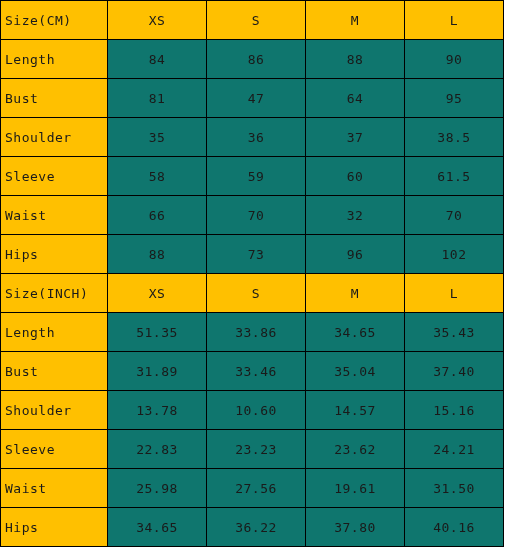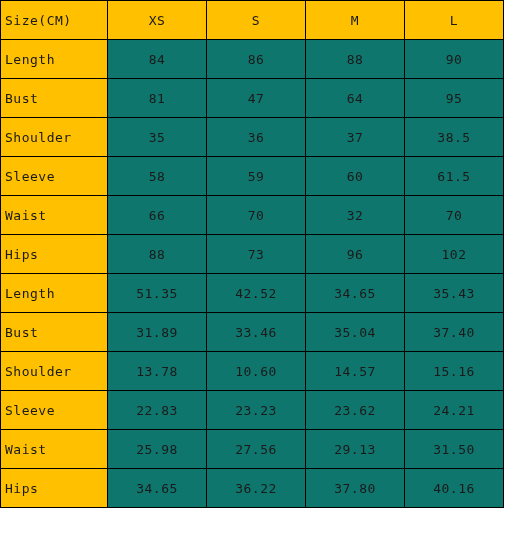--- a/index.html
+++ b/index.html
@@ -98,24 +98,31 @@
         <td class="value">32</td>
         <td class="value">70</td>
       </tr>
       <tr>
         <td class="label">Hips</td>
         <td class="value">88</td>
         <td class="value">73</td>
         <td class="value">96</td>
         <td class="value">102</td>
       </tr>
+      <tr class="header">
+        <td class="label">Size(INCH)</td>
+        <td class="size-col">XS</td>
+        <td class="size-col">S</td>
+        <td class="size-col">M</td>
+        <td class="size-col">L</td>
+      </tr>
       <tr>
         <td class="label">Length</td>
         <td class="value">51.35</td>
-        <td class="value">42.52</td>
+        <td class="value">33.86</td>
         <td class="value">34.65</td>
         <td class="value">35.43</td>
       </tr>
       <tr>
         <td class="label">Bust</td>
         <td class="value">31.89</td>
         <td class="value">33.46</td>
         <td class="value">35.04</td>
         <td class="value">37.40</td>
       </tr>
@@ -130,21 +137,21 @@
         <td class="label">Sleeve</td>
         <td class="value">22.83</td>
         <td class="value">23.23</td>
         <td class="value">23.62</td>
         <td class="value">24.21</td>
       </tr>
       <tr>
         <td class="label">Waist</td>
         <td class="value">25.98</td>
         <td class="value">27.56</td>
-        <td class="value">29.13</td>
+        <td class="value">19.61</td>
         <td class="value">31.50</td>
       </tr>
       <tr>
         <td class="label">Hips</td>
         <td class="value">34.65</td>
         <td class="value">36.22</td>
         <td class="value">37.80</td>
         <td class="value">40.16</td>
       </tr>
     </tbody>

